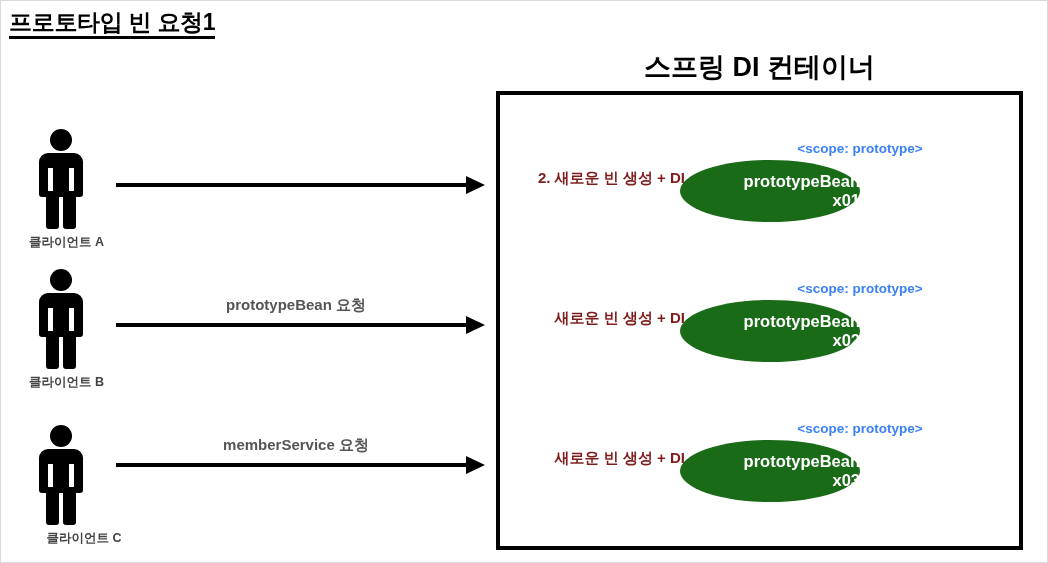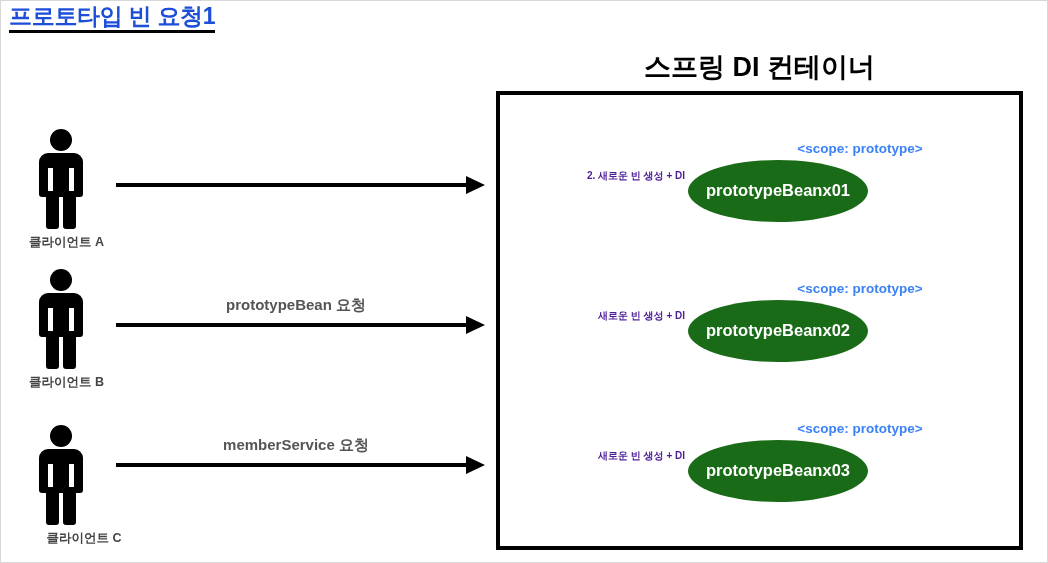--- a/index.html
+++ b/index.html
@@ -17,24 +17,24 @@
     background: #ffffff;
     border: 1px solid #d8d8d8;
     box-sizing: border-box;
     overflow: hidden;
   }
 
   
   #page-title {
     position: absolute;
     left: 8px;
-    top: 2px;
+    top: 8px;
     font-size: 23px;
     font-weight: bold;
-    color: #1d4ed8;
+    color: #000000;
     letter-spacing: -0.3px;
     border-bottom: 3px solid #000000;
     padding-bottom: 1px;
     line-height: 1.15;
     white-space: nowrap;
   }
 
   
   #container-title {
     position: absolute;
@@ -173,47 +173,48 @@
     left: 0px;
     width: 527px;
     height: 100px;
   }
   .bean-note {
     position: absolute;
     left: 10px;
     top: 48px;
     width: 175px;
     text-align: right;
-    font-size: 10px;
-    font-weight: bold;
-    color: #4c1d95;
+    font-size: 15px;
+    font-weight: bold;
+    color: #7f1d1d;
     white-space: nowrap;
   }
   .scope-label {
     position: absolute;
     left: 180px;
     top: 20px;
     width: 360px;
     text-align: center;
     font-size: 13.5px;
     font-weight: bold;
     color: #3b82f6;
     white-space: nowrap;
   }
   .bean-ellipse {
     position: absolute;
-    left: 188px;
+    left: 180px;
     top: 39px;
     width: 180px;
     height: 62px;
     border-radius: 50%;
     background: #1a6b18;
     color: #ffffff;
     display: flex;
-    align-items: center;
+    flex-direction: column;
+    align-items: flex-end;
     justify-content: center;
     line-height: 1.18;
   }
   .bean-ellipse .bean-name {
     font-size: 16.5px;
     font-weight: bold;
   }
   .bean-ellipse .bean-id {
     font-size: 16.5px;
     font-weight: bold;

